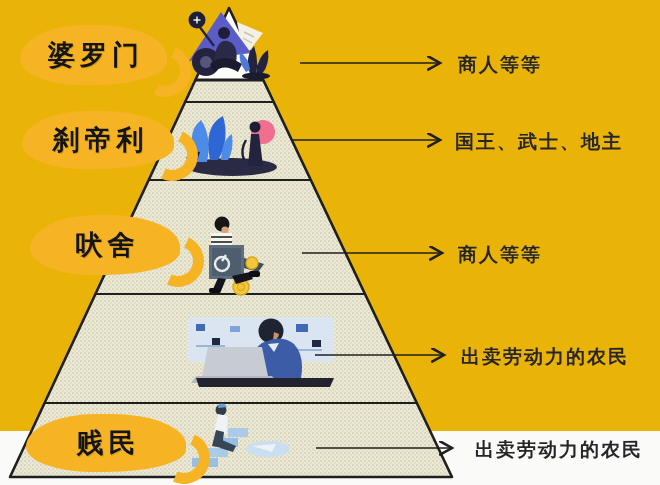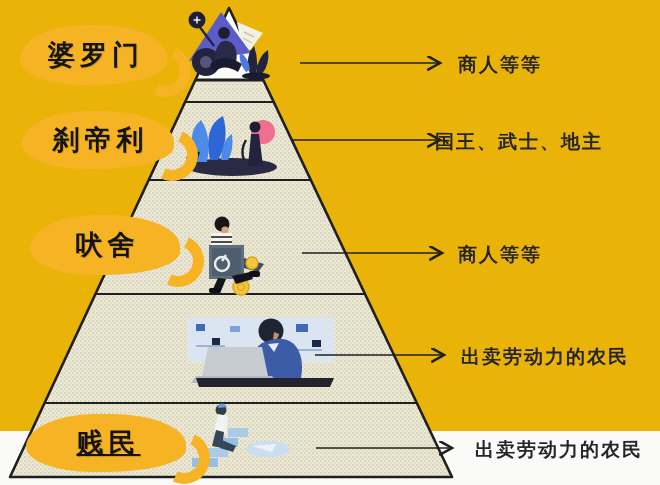--- a/index.html
+++ b/index.html
@@ -38,32 +38,32 @@
     border-radius:50%;
     border:11px solid transparent;
     border-right-color:#f6b425;
     border-bottom-color:#f6b425;
     transform:rotate(-20deg);
   }
   .bubble-1 { left:20px;  top:25px;  width:147px; height:60px; }
   .bubble-2 { left:22px;  top:111px; width:152px; height:58px; }
   .bubble-3 { left:30px;  top:215px; width:150px; height:60px; }
   .bubble-4 { left:22px;  top:313px; width:156px; height:61px; }
-  .bubble-5 { left:26px;  top:414px; width:160px; height:58px;text-decoration:underline; }
+  .bubble-5 { left:26px;  top:414px; width:160px; height:58px; }
   .side-label {
     position:absolute;
     z-index:2;
     color:#26262a;
     font-weight:700;
     font-size:19px;
     letter-spacing:2px;
     white-space:nowrap;
   }
   .label-1 { left:458px; top:52px;  }
-  .label-2 { left:435px; top:129px; }
+  .label-2 { left:455px; top:129px; }
   .label-3 { left:458px; top:242px; }
   .label-4 { left:461px; top:344px; }
   .label-5 { left:475px; top:437px; }
 </style>
 </head>
 <body>
 
 <div class="stage">
 
   <svg class="pyramid-svg" width="660" height="485" viewBox="0 0 660 485">

